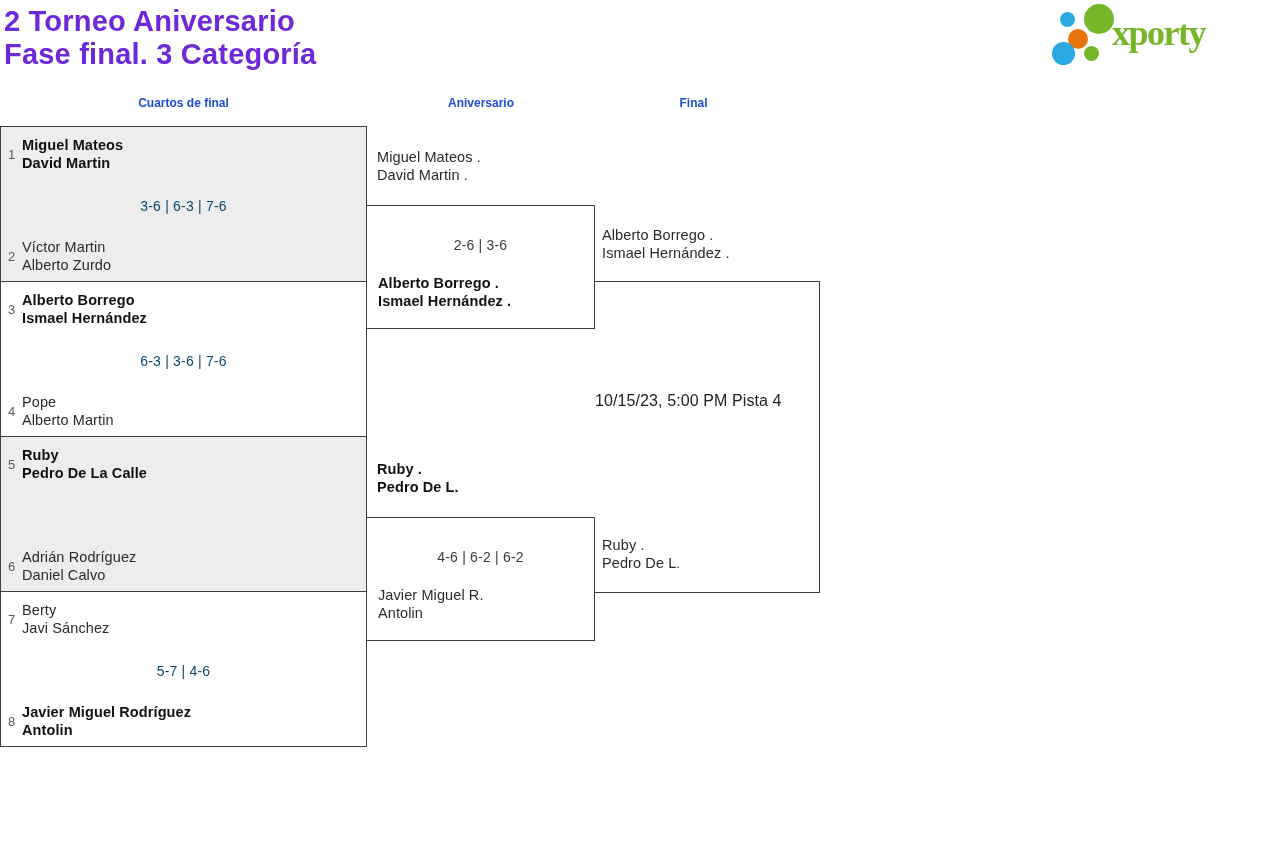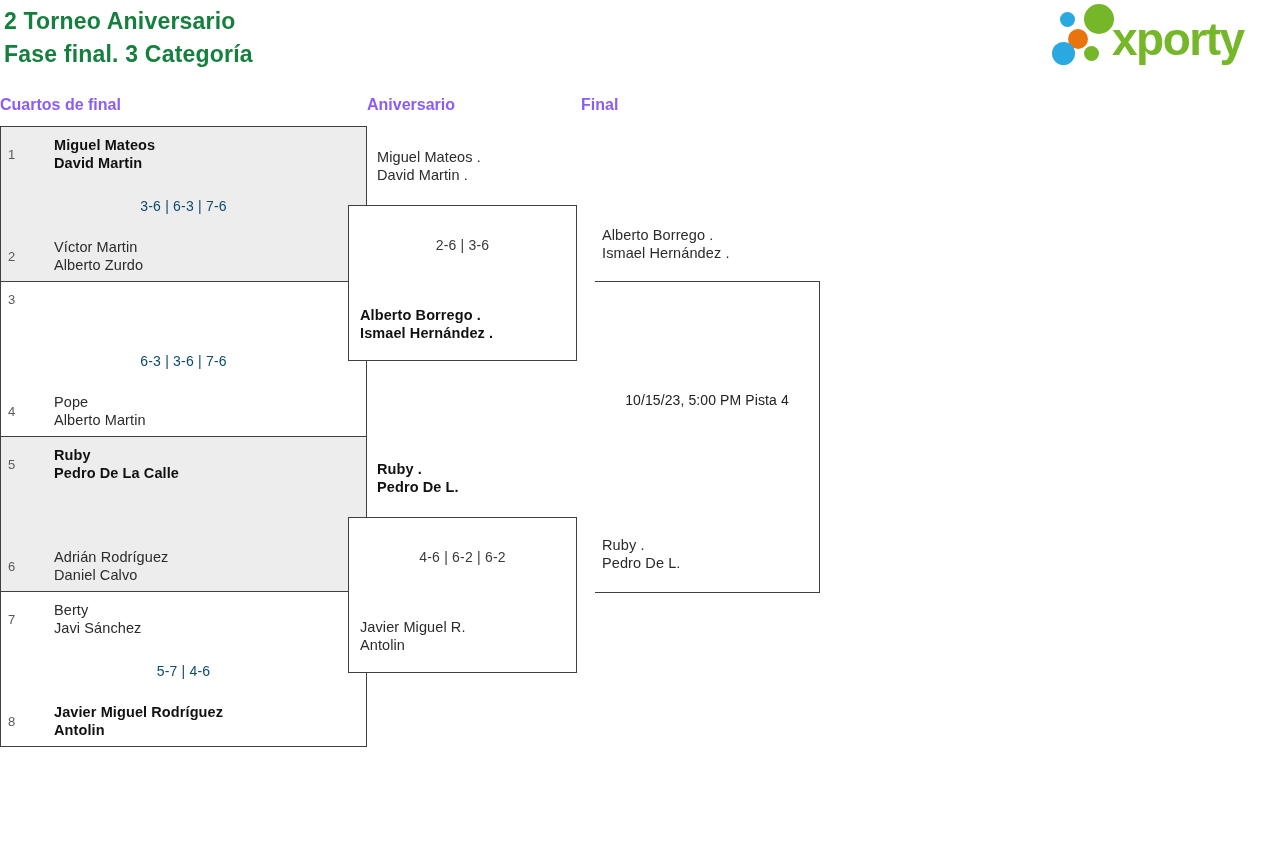--- a/index.html
+++ b/index.html
@@ -3,78 +3,78 @@
 <meta charset="utf-8">
 <style>
   * { margin:0; padding:0; box-sizing:border-box; }
   html,body { background:#ffffff; }
   .canvas {
     position:relative; width:1280px; height:850px; background:#ffffff;
     font-family:"Liberation Sans", sans-serif; color:#222; overflow:hidden;
   }
 
   
-  .page-title { position:absolute; left:4px; top:5px; font-size:23px; line-height:33px;
-                font-weight:700; color:#15803d; letter-spacing:.2px; }
+  .page-title { position:absolute; left:4px; top:5px; font-size:29px; line-height:33px;
+                font-weight:700; color:#6d28d9; letter-spacing:.2px; }
 
   
   .logo { position:absolute; left:1048px; top:0; width:228px; height:70px; cursor:pointer; }
   .logo .dot { position:absolute; border-radius:50%; }
   .dot-blue-small  { left:12px; top:12px; width:15px; height:15px; background:#2aa9e0; }
   .dot-green-large { left:36px; top:4px;  width:30px; height:30px; background:#76b72a; }
   .dot-orange     { left:20px; top:29px; width:20px; height:20px; background:#e8750c; }
   .dot-blue-large  { left:4px;  top:42px; width:23px; height:23px; background:#2aa9e0; }
   .dot-green-small { left:36px; top:46px; width:15px; height:15px; background:#76b72a; }
-  .wordmark { position:absolute; left:64px; top:12px; font-size:46px; line-height:54px;
-              font-weight:700; letter-spacing:-1.5px; color:#76b72a; }
-
-  
-  .round-header { position:absolute; top:96px; text-align:left; font-size:16px;
-                  font-weight:700; color:#8b5cf6; }
+  .wordmark { position:absolute; left:64px; top:6px; font-size:36px; line-height:54px;
+              font-weight:700; letter-spacing:-1.5px; color:#76b72a;font-family:Liberation Serif, serif; }
+
+  
+  .round-header { position:absolute; top:96px; text-align:center; font-size:12px;
+                  font-weight:700; color:#1d4ed8; }
   .rh-qf { left:0;     width:367px; }
   .rh-sf { left:367px; width:228px; }
   .rh-f  { left:581px; width:225px; }
 
   
   .qf-col { position:absolute; left:0; top:126px; width:367px; }
   .match-box { position:relative; width:100%; height:156px; border:1px solid #3f3f3f;
                background:#ffffff; }
   .qf-col .match-box + .match-box { margin-top:-1px; }
   .match-box.shaded { background:#ededed; }
 
   .team-row { position:absolute; left:0; right:0; display:flex; align-items:center; }
   .team-row.t1 { top:10px; }
   .team-row.t2 { top:112px; }
   .seed { flex:none; width:21px; padding-left:7px; font-size:13px; color:#5a5a5a; }
-  .players { font-size:14.5px; line-height:17.5px; color:#2b2b2b; letter-spacing:.1px;margin-left:32px; }
+  .players { font-size:14.5px; line-height:17.5px; color:#2b2b2b; letter-spacing:.1px; }
   .team-row.winner .players, .team-label.winner { font-weight:700; color:#111; }
 
   .score { position:absolute; top:71px; left:0; right:0; text-align:center;
            font-size:14px; color:#0c4a6e; letter-spacing:.2px; }
 
   
-  .sf-box { position:absolute; left:348px; width:229px; height:156px;
+  .sf-box { position:absolute; left:366px; width:229px; height:124px;
             border:1px solid #3f3f3f; background:#ffffff; }
   .sf-box.sf1 { top:205px; }
   .sf-box.sf2 { top:517px; }
   .sf-score { position:absolute; top:31px; left:0; right:0; text-align:center;
               font-size:14px; color:#3a3a3a; letter-spacing:.2px; }
   .sf-bottom { position:absolute; left:11px; bottom:18px; }
 
   .team-label { font-size:14.5px; line-height:18px; color:#2b2b2b; letter-spacing:.1px; }
   .feeder { position:absolute; }
   .sf1-top { left:377px; top:148px; }
   .sf2-top { left:377px; top:460px; }
   .final-top { left:602px; top:226px; }
 
   
   .final-box { position:absolute; left:595px; top:281px; width:225px; height:312px;
                border:1px solid #3f3f3f; border-left:none; background:transparent; }
-  .schedule { position:absolute; top:110px; left:0; right:0; text-align:center;
-              font-size:14px; color:#222; letter-spacing:.1px; }
+  .schedule { position:absolute; top:110px; left:0; right:0; text-align:left;
+              font-size:16px; color:#222; letter-spacing:.1px; }
   .final-bottom { position:absolute; left:7px; bottom:20px; }
 </style>
 </head>
 <body>
 
 <div class="canvas">
 
   <div class="page-title">
     <div>2 Torneo Aniversario</div>
     <div>Fase final. 3 Categoría</div>
@@ -109,20 +109,24 @@
         <span class="players">
           <div>Víctor Martin</div>
           <div>Alberto Zurdo</div>
         </span>
       </div>
     </div>
 
     <div class="match-box">
       <div class="team-row t1 winner">
         <span class="seed">3</span>
+        <span class="players">
+          <div>Alberto Borrego</div>
+          <div>Ismael Hernández</div>
+        </span>
       </div>
       <div class="score">6-3 | 3-6 | 7-6</div>
       <div class="team-row t2">
         <span class="seed">4</span>
         <span class="players">
           <div>Pope</div>
           <div>Alberto Martin</div>
         </span>
       </div>
     </div>

